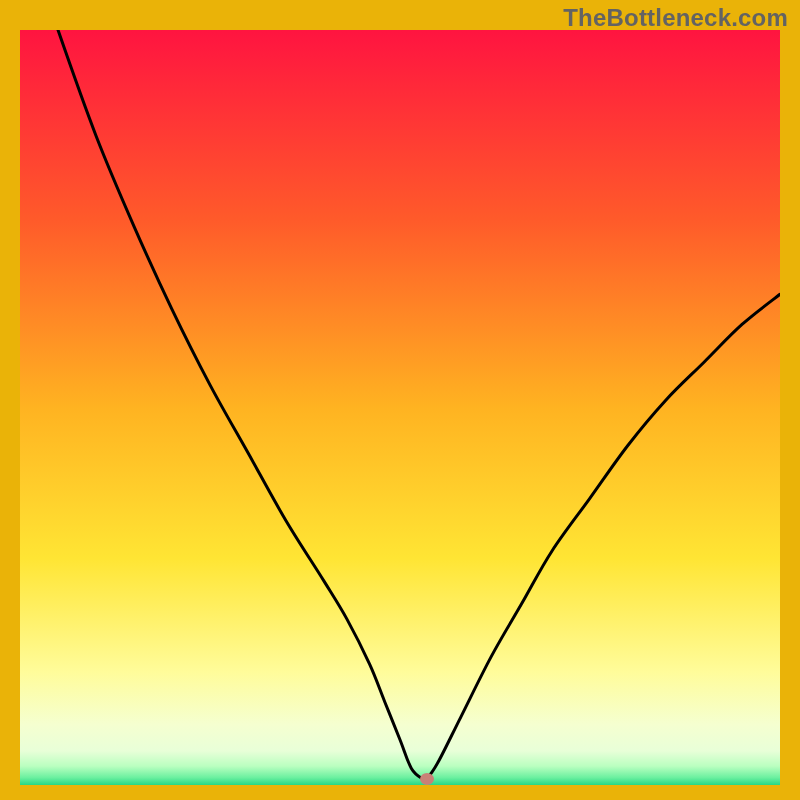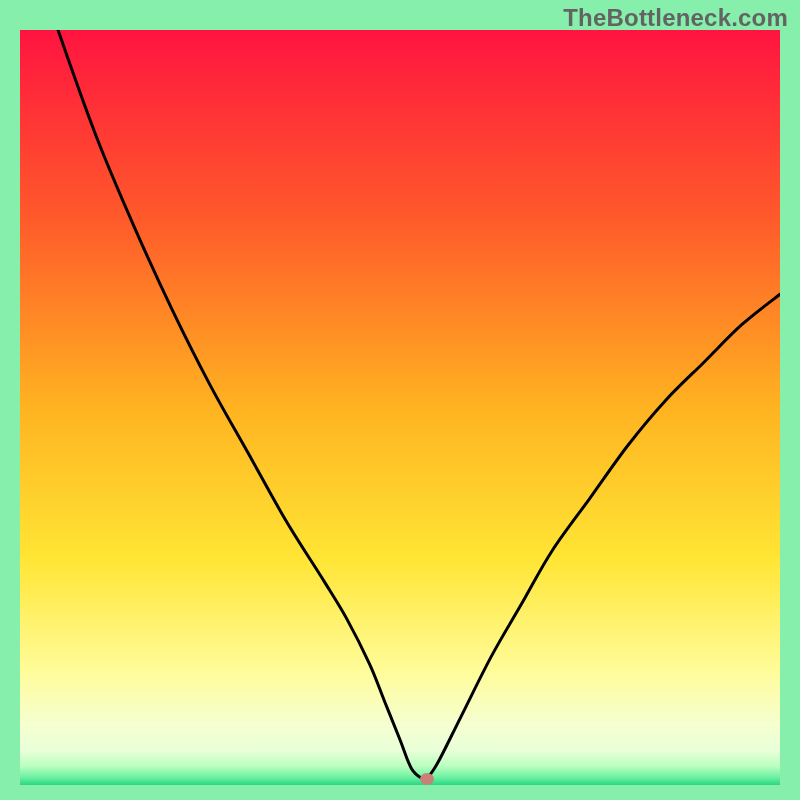--- a/index.html
+++ b/index.html
@@ -8,21 +8,21 @@
     background: #fff;
     width: 800px;
     height: 800px;
     overflow: hidden;
     font-family: Arial, Helvetica, sans-serif;
   }
   .frame {
     position: relative;
     width: 800px;
     height: 800px;
-    background: #86efac;
+    background: #eab308;
   }
   .watermark {
     position: absolute;
     top: 4px;
     right: 12px;
     font-size: 24px;
     font-weight: 600;
     color: #636363;
     letter-spacing: 0.2px;
     z-index: 10;

